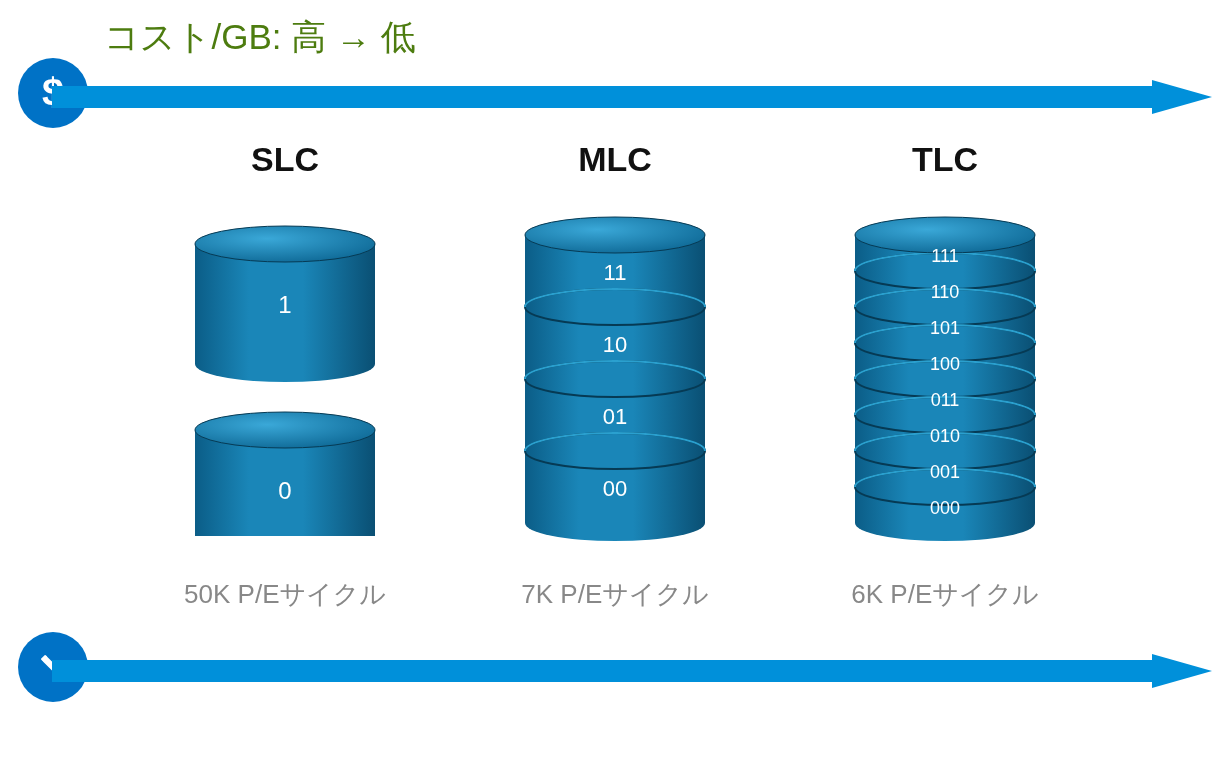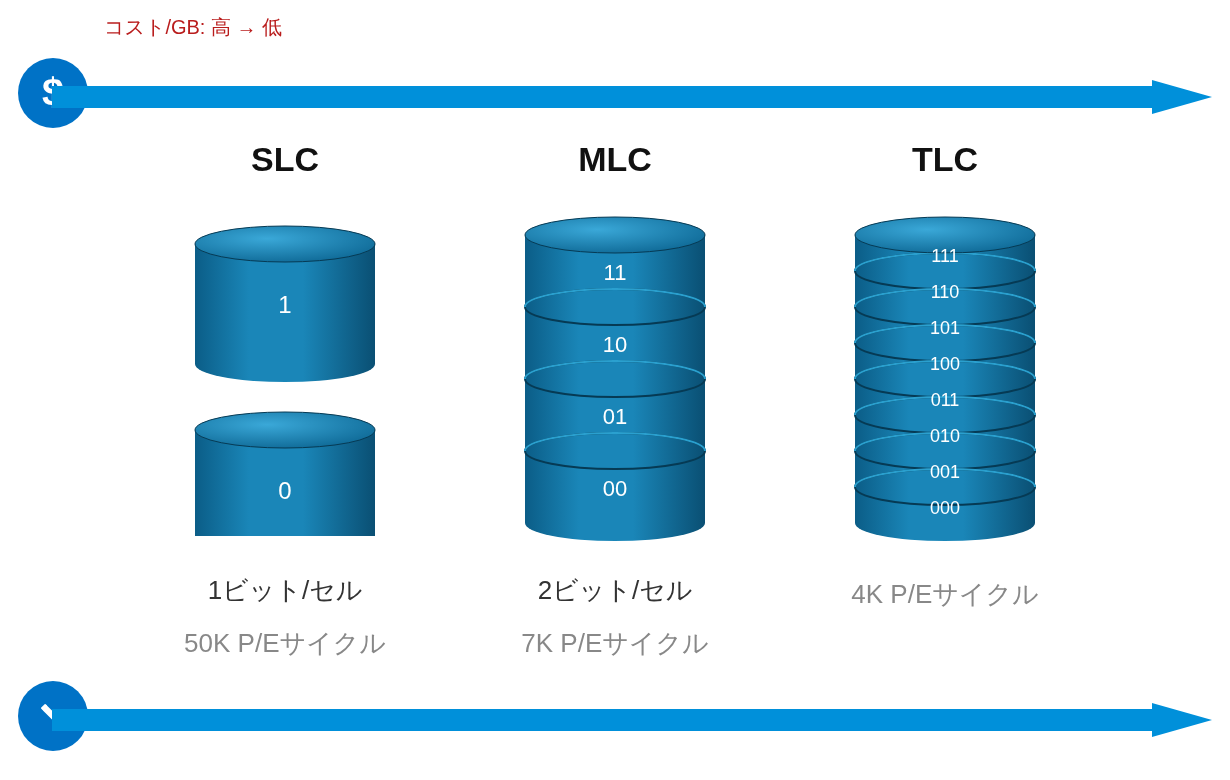--- a/index.html
+++ b/index.html
@@ -11,22 +11,22 @@
     font-family: "Helvetica Neue", Arial, "Hiragino Kaku Gothic ProN", "Yu Gothic", Meiryo, sans-serif;
     position: relative;
     color: #222;
   }
   .arrow-row {
     position: relative;
     height: 100px;
   }
   .arrow-label {
     position: absolute;
-    font-size: 20px;
-    color: #b91c1c;
+    font-size: 35px;
+    color: #4d7c0f;
   }
   .badge {
     position: absolute;
     width: 70px;
     height: 70px;
     border-radius: 50%;
     background: #0072c6;
     display: flex;
     align-items: center;
     justify-content: center;
@@ -104,21 +104,20 @@
           <rect x="10" y="22" width="180" height="120" fill="url(#side)"></rect>
           <ellipse cx="100" cy="142" rx="90" ry="18" fill="url(#side)"></ellipse>
           <ellipse cx="100" cy="22" rx="90" ry="18" fill="url(#top)" stroke="#063a54" stroke-width="1"></ellipse>
           <text x="100" y="91.4" text-anchor="middle" fill="#fff" font-size="24" font-family="Arial">1</text>
           <rect x="10" y="208" width="180" height="120" fill="url(#side)"></rect>
           <ellipse cx="100" cy="328" rx="90" ry="18" fill="url(#side)"></ellipse>
           <ellipse cx="100" cy="208" rx="90" ry="18" fill="url(#top)" stroke="#063a54" stroke-width="1"></ellipse>
           <text x="100" y="277.4" text-anchor="middle" fill="#fff" font-size="24" font-family="Arial">0</text>
         </svg>
       </div>
-    <div class="bits-line">1ビット/セル</div>
     <div class="cycles-line">50K P/Eサイクル</div>
   </div>
     <div class="col">
     <div class="col-title">MLC</div>
     <div class="stack-box">
         <svg viewBox="0 0 200 332" width="200" height="332">
           <defs>
     <linearGradient id="side" x1="0" y1="0" x2="1" y2="0">
       <stop offset="0%" stop-color="#0b5d87"></stop>
       <stop offset="30%" stop-color="#1a86b8"></stop>
@@ -138,21 +137,20 @@
           <path d="M 10,166 A 90 18 0 0 1 190,166" fill="none" stroke="#2aa0cf" stroke-width="2"></path>
           <ellipse cx="100" cy="238" rx="90" ry="18" fill="url(#side)" stroke="#063a54" stroke-width="2"></ellipse>
           <path d="M 10,238 A 90 18 0 0 1 190,238" fill="none" stroke="#2aa0cf" stroke-width="2"></path>
           <ellipse cx="100" cy="22" rx="90" ry="18" fill="url(#top)" stroke="#063a54" stroke-width="1"></ellipse>
           <text x="100" y="67.4" text-anchor="middle" fill="#fff" font-size="22" font-family="Arial">11</text>
           <text x="100" y="139.4" text-anchor="middle" fill="#fff" font-size="22" font-family="Arial">10</text>
           <text x="100" y="211.4" text-anchor="middle" fill="#fff" font-size="22" font-family="Arial">01</text>
           <text x="100" y="283.4" text-anchor="middle" fill="#fff" font-size="22" font-family="Arial">00</text>
         </svg>
       </div>
-    <div class="bits-line">2ビット/セル</div>
     <div class="cycles-line">7K P/Eサイクル</div>
   </div>
     <div class="col">
     <div class="col-title">TLC</div>
     <div class="stack-box">
         <svg viewBox="0 0 200 332" width="200" height="332">
           <defs>
     <linearGradient id="side" x1="0" y1="0" x2="1" y2="0">
       <stop offset="0%" stop-color="#0b5d87"></stop>
       <stop offset="30%" stop-color="#1a86b8"></stop>
@@ -184,21 +182,21 @@
           <text x="100" y="49.4" text-anchor="middle" fill="#fff" font-size="18" font-family="Arial">111</text>
           <text x="100" y="85.4" text-anchor="middle" fill="#fff" font-size="18" font-family="Arial">110</text>
           <text x="100" y="121.4" text-anchor="middle" fill="#fff" font-size="18" font-family="Arial">101</text>
           <text x="100" y="157.4" text-anchor="middle" fill="#fff" font-size="18" font-family="Arial">100</text>
           <text x="100" y="193.4" text-anchor="middle" fill="#fff" font-size="18" font-family="Arial">011</text>
           <text x="100" y="229.4" text-anchor="middle" fill="#fff" font-size="18" font-family="Arial">010</text>
           <text x="100" y="265.4" text-anchor="middle" fill="#fff" font-size="18" font-family="Arial">001</text>
           <text x="100" y="301.4" text-anchor="middle" fill="#fff" font-size="18" font-family="Arial">000</text>
         </svg>
       </div>
-    <div class="cycles-line">4K P/Eサイクル</div>
+    <div class="cycles-line">6K P/Eサイクル</div>
   </div>
   </div>
 
 <div class="arrow-row" style="margin-top:20px;">
   <div class="badge" style="left:18px; top:0px;">
     <svg viewBox="0 0 48 48" width="38" height="38">
       <g transform="rotate(-45 24 24)">
         <rect x="20" y="8" width="8" height="22" rx="2" fill="#fff"></rect>
         <polygon points="20,30 28,30 24,40" fill="#fff"></polygon>
         <rect x="20" y="6" width="8" height="4" rx="1" fill="#fff"></rect>

